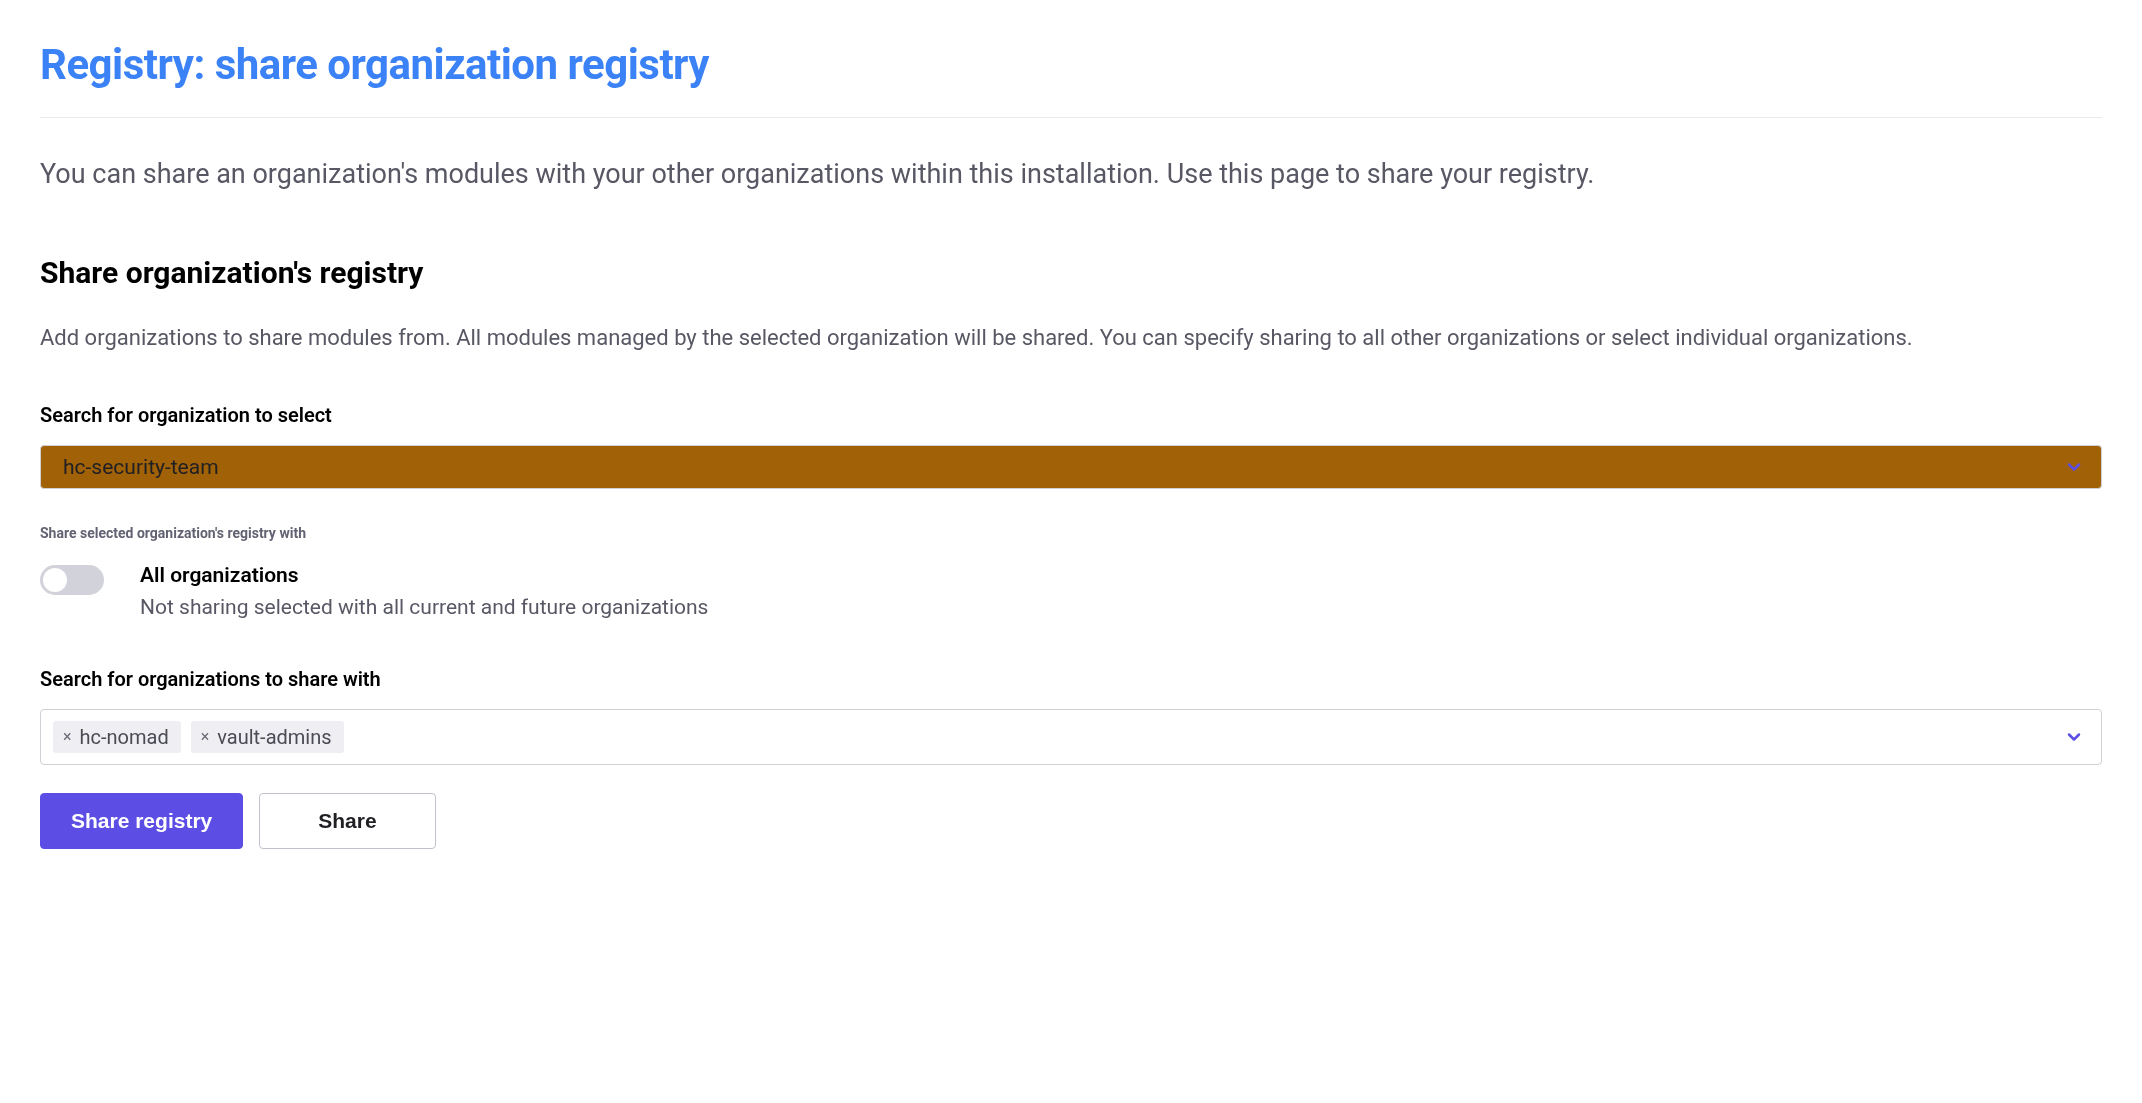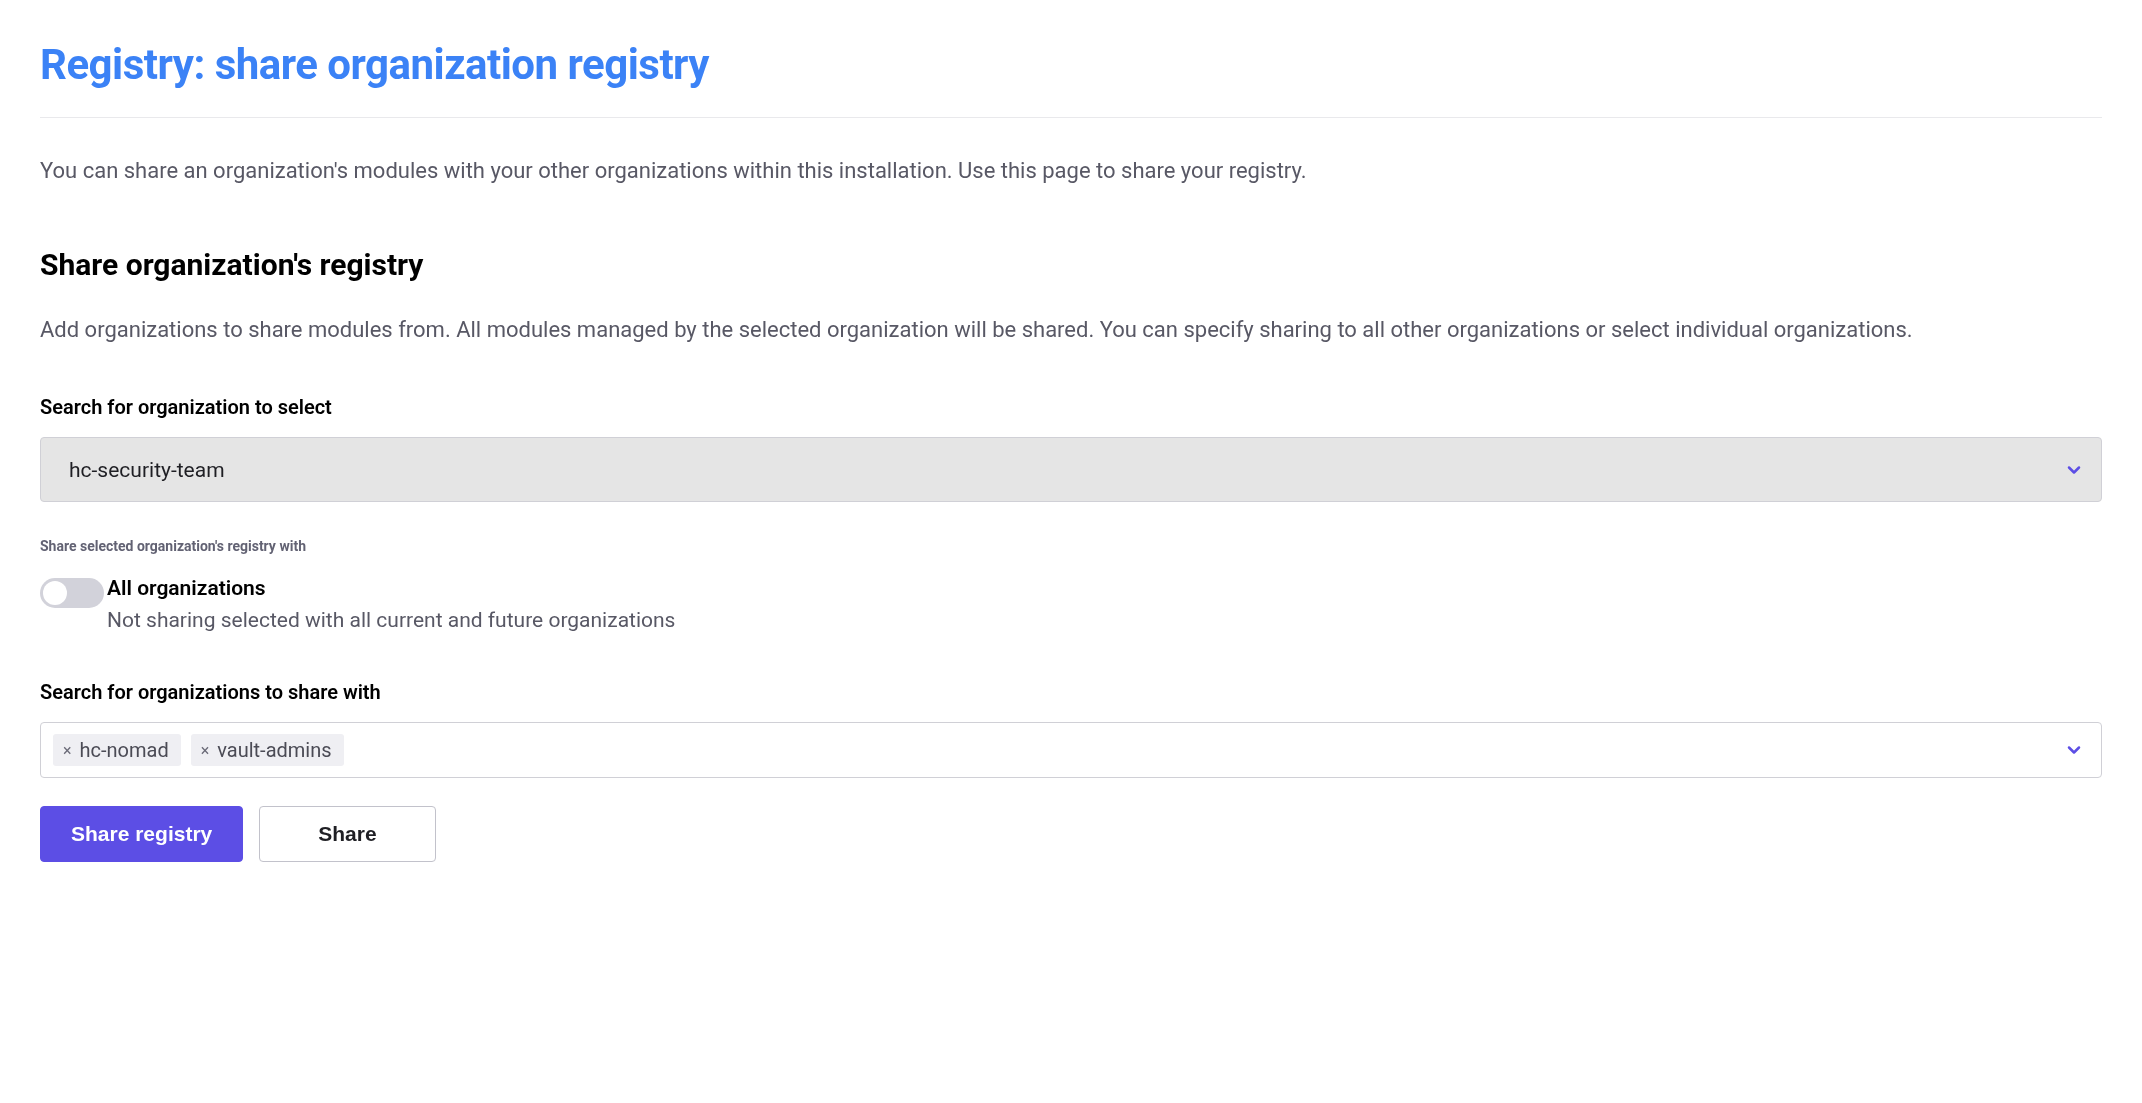--- a/index.html
+++ b/index.html
@@ -12,21 +12,21 @@
   }
   .page-title {
     font-size: 42px;
     font-weight: 700;
     color: #3b82f6;
     letter-spacing: -0.5px;
     padding-bottom: 28px;
     border-bottom: 1px solid #e9e9ec;
   }
   .page-desc {
-    font-size: 22px;
+    font-size: 27px;
     color: #585865;
     margin-top: 36px;
     line-height: 1.5;
   }
   .section-title {
     font-size: 30px;
     font-weight: 700;
     color: #000;
     margin-top: 60px;
   }
@@ -50,43 +50,43 @@
     color: #626273;
     margin-top: 36px;
     display: block;
   }
   .select-wrap {
     position: relative;
     margin-top: 18px;
   }
   .select-box {
     width: 100%;
-    height: 65px;
+    height: 44px;
     border: 1px solid #d0d0d6;
     border-radius: 4px;
-    background: #e5e5e5;
-    padding: 0 56px 0 28px;
+    background: #a16207;
+    padding: 0 56px 0 22px;
     font-size: 21px;
     color: #1f1f24;
     display: flex;
     align-items: center;
     cursor: pointer;
   }
   .chevron {
     position: absolute;
     right: 18px;
     top: 50%;
     transform: translateY(-50%);
     pointer-events: none;
   }
   .chevron svg { display: block; }
   .toggle-row {
     display: flex;
     align-items: flex-start;
-    gap: 3px;
+    gap: 36px;
     margin-top: 22px;
   }
   .toggle {
     width: 64px;
     height: 30px;
     background: #d2d2da;
     border-radius: 999px;
     position: relative;
     cursor: pointer;
     flex-shrink: 0;

